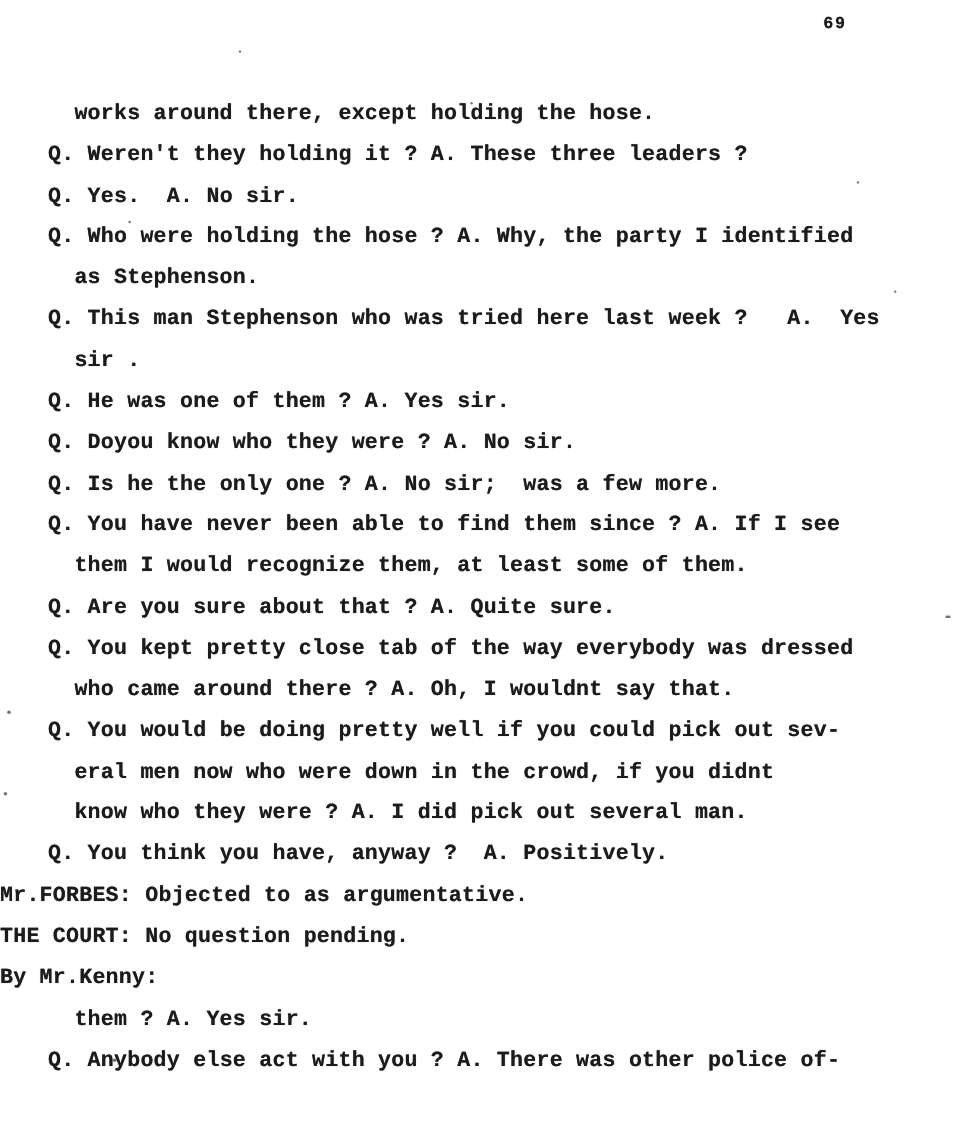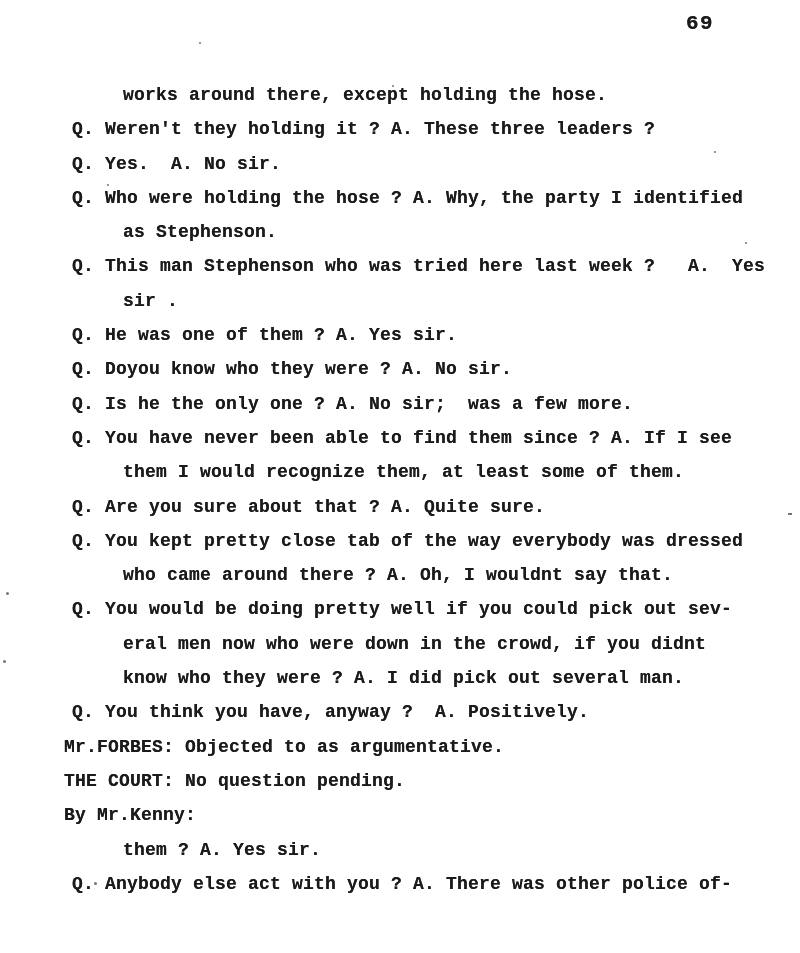--- a/index.html
+++ b/index.html
@@ -17,37 +17,37 @@
     font-weight: bold;
     font-size: 18px;
     letter-spacing: 0.2px;
     color: #1b1b1b;
     text-shadow: 0 0 0.6px rgba(25,25,25,0.8);
   }
   .page-number {
     position: absolute;
     left: 686px;
     top: 12px;
-    font-size: 21px;
+    font-size: 14px;
     letter-spacing: 1.5px;
   }
   .transcript {
     position: absolute;
     left: 0;
     top: 78px;
     width: 800px;
   }
   .line {
     white-space: pre;
     height: 34.3px;
     line-height: 34.3px;
   }
-  .line.q     { padding-left: 72px; }
-  .line.cont  { padding-left: 91px; margin-left: 32px; }
-  .line.flush { padding-left: 64px; }
+  .line.q     { padding-left: 40px; }
+  .line.cont  { padding-left: 62px; }
+  .line.flush { }
   .speck {
     position: absolute;
     background: #2a2a2a;
     border-radius: 50%;
     opacity: 0.65;
   }
 </style>
 </head>
 <body>
 

